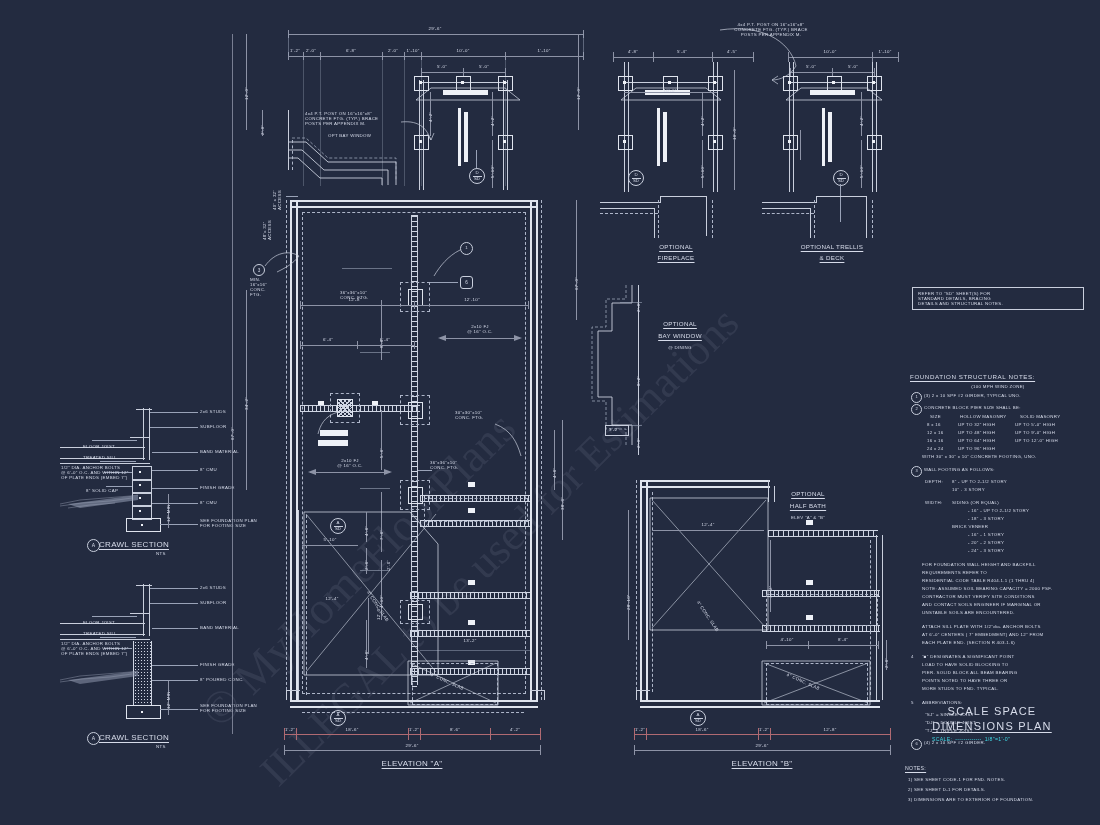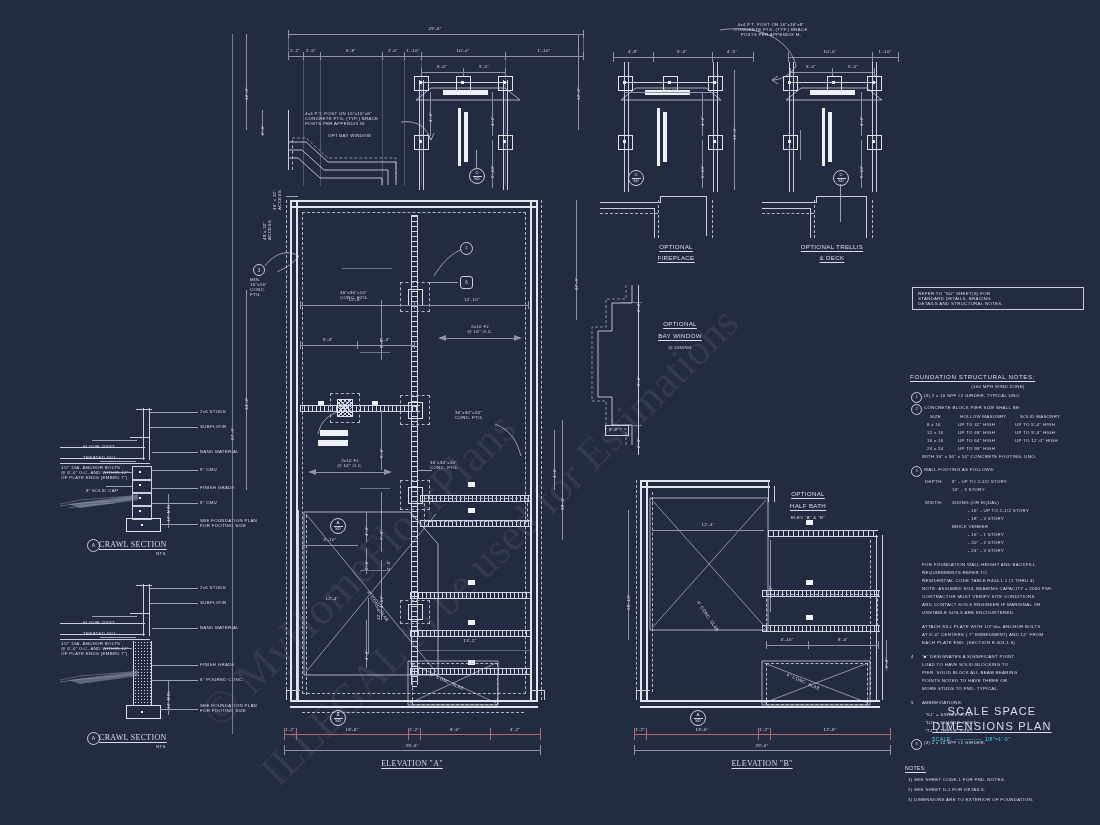--- a/index.html
+++ b/index.html
@@ -22,21 +22,21 @@
   .dashv{position:absolute;border-left:1px dashed #aeb6c9;}
   .dashbox{position:absolute;border:1px dashed #aeb6c9;}
   .box{position:absolute;border:1px solid #c9cfdd;}
   .pad{position:absolute;border:1px solid #dfe4ee;}
   .sq{position:absolute;background:#eef1f7;}
   .t{position:absolute;color:#d7dcea;font-family:"Liberation Sans",sans-serif;
      letter-spacing:.3px;white-space:nowrap;line-height:1.15;}
   .t.xs{font-size:4.4px;}
   .t.s{font-size:5.2px;}
   .t.m{font-size:6.2px;}
-  .t.l{font-size:8px;font-family:Liberation Serif, serif;}
+  .t.l{font-size:8px;}
   .t.xl{font-size:11px;letter-spacing:1.2px;}
   .ctr{text-align:center;transform:translateX(-50%);}
   .u{text-decoration:underline;text-underline-offset:2px;}
   .rot{transform-origin:0 0;transform:rotate(-90deg);}
   .circ{position:absolute;border:1px solid #c9cfdd;border-radius:50%;
         display:flex;align-items:center;justify-content:center;flex-direction:column;
         color:#d7dcea;font-size:4.4px;line-height:1.05;}
   .hexn{position:absolute;border:1px solid #c9cfdd;color:#d7dcea;font-size:4.6px;
         display:flex;align-items:center;justify-content:center;}
   .notebox{position:absolute;border:1px solid #c9cfdd;padding:3px 5px;}

